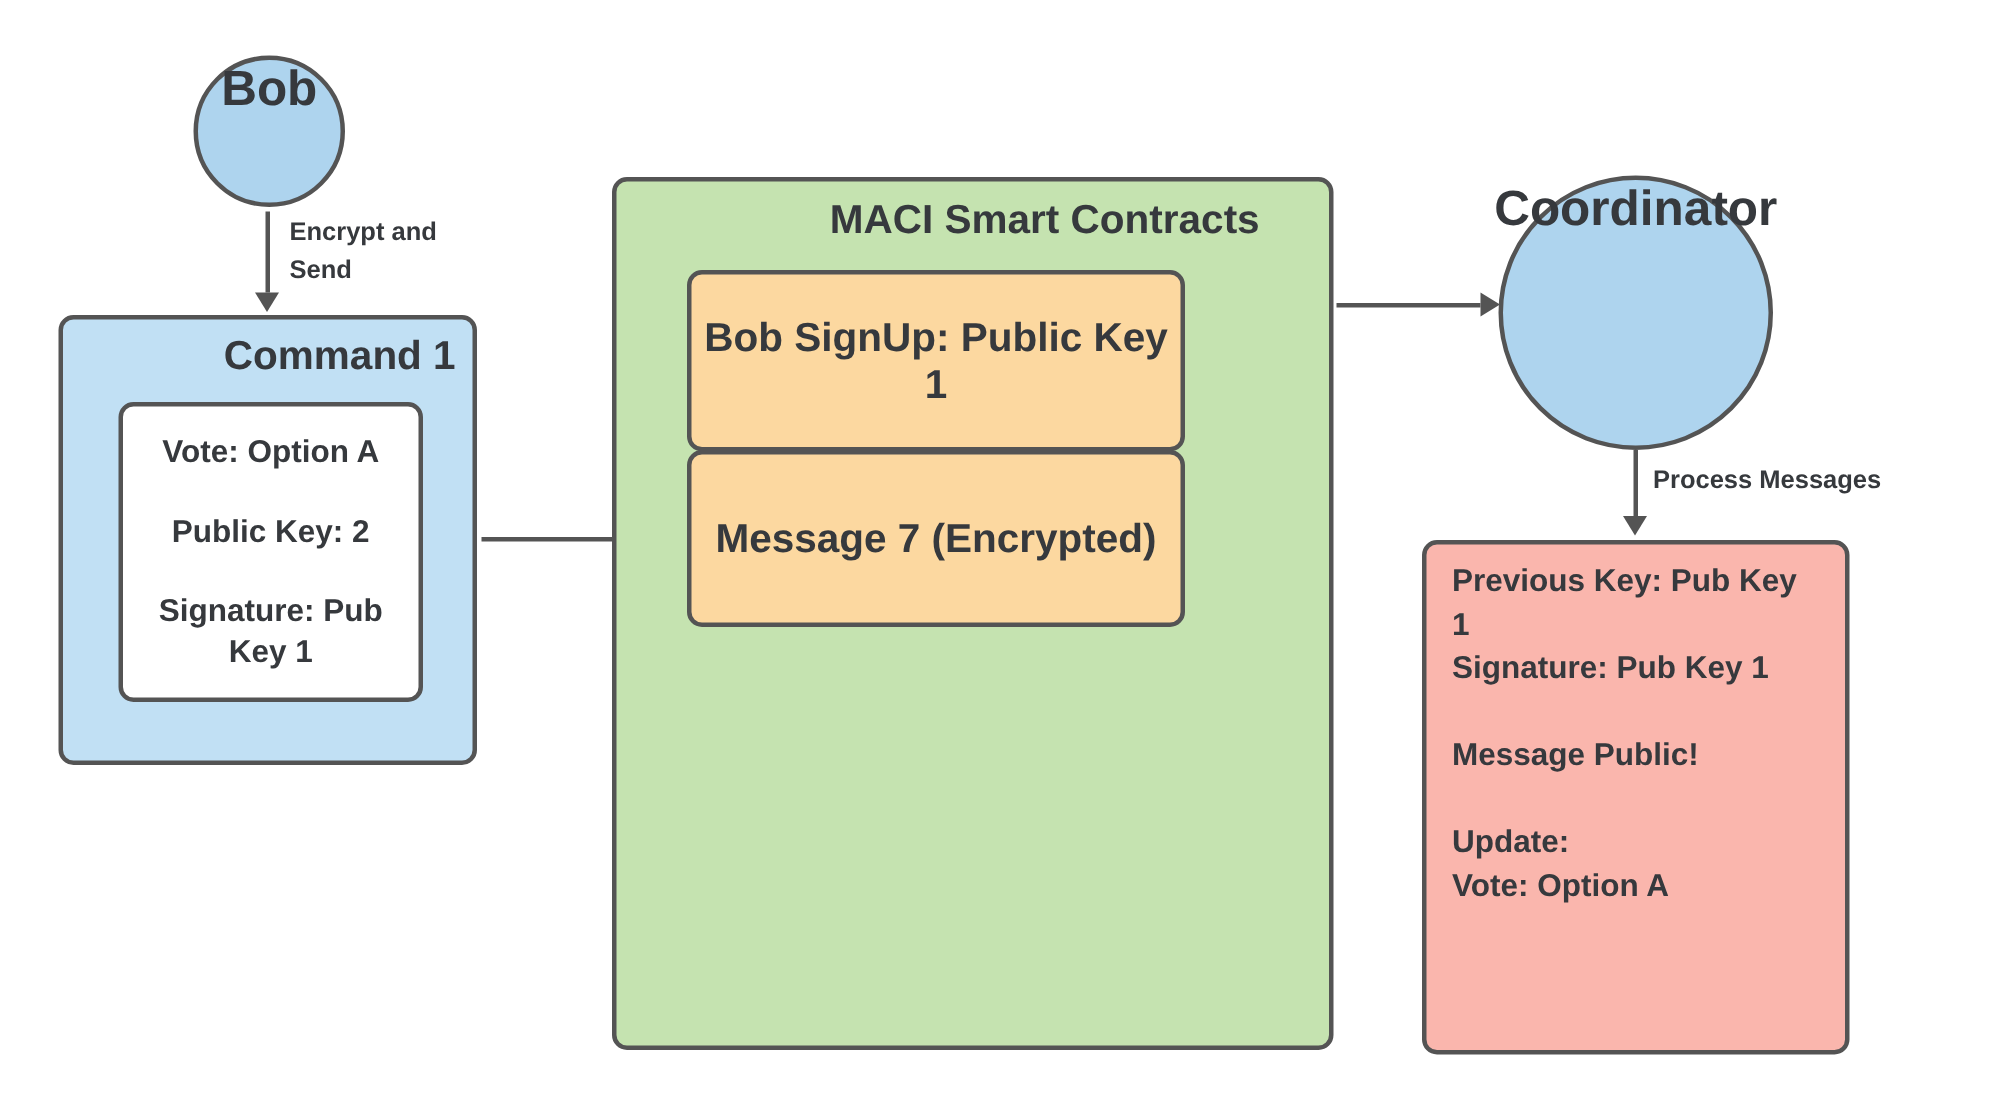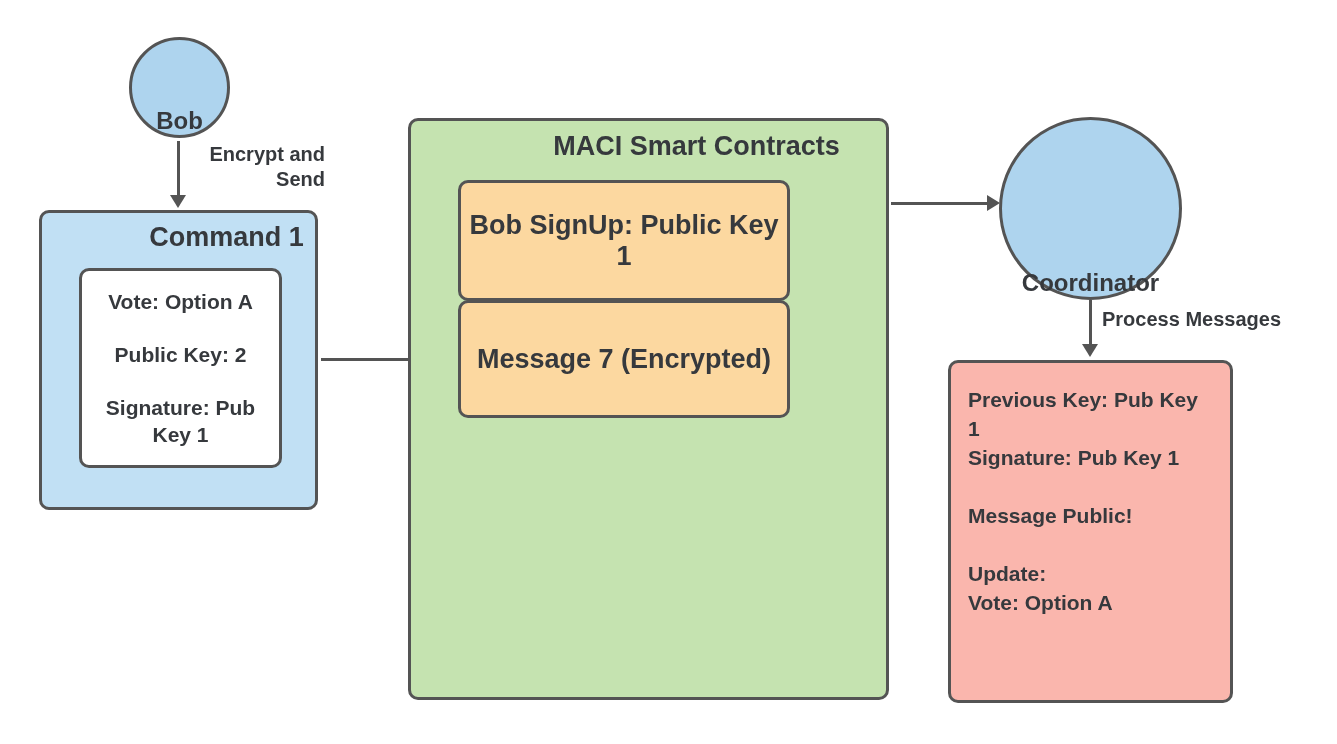--- a/index.html
+++ b/index.html
@@ -23,23 +23,23 @@
     color: var(--text);
     font-weight: bold;
     overflow: hidden;
   }
   .node-circle {
     position: absolute;
     border-radius: 50%;
     background: var(--circle-fill);
     border: 3px solid var(--stroke);
     display: flex;
-    align-items: flex-end;
+    align-items: flex-start;
     justify-content: center;
-    font-size: 24px;
+    font-size: 33px;
     text-align: center;
   }
   .bob-circle { left: 129px; top: 37px; width: 101px; height: 101px; }
   .coordinator-circle { left: 999px; top: 117px; width: 183px; height: 183px; }
 
   .command-box {
     position: absolute;
     left: 39px; top: 210px; width: 279px; height: 300px;
     background: var(--box-blue-fill);
     border: 3px solid var(--stroke);
@@ -90,21 +90,21 @@
   }
   .orange-1 { top: 59px; height: 121px; }
   .orange-2 { top: 179px; height: 118px; }
 
   .result-box {
     position: absolute;
     left: 948px; top: 360px; width: 285px; height: 343px;
     background: var(--pink-fill);
     border: 3px solid var(--stroke);
     border-radius: 10px;
-    padding: 22px 24px 0 17px;
+    padding: 10px 24px 0 17px;
     font-size: 21px;
     line-height: 29px;
   }
   .result-line { min-height: 29px; }
 
   .edge-line-v { position: absolute; width: 3px; background: var(--stroke); }
   .edge-line-h { position: absolute; height: 3px; background: var(--stroke); }
   .head-down {
     position: absolute; width: 0; height: 0;
     border-left: 8px solid transparent;
@@ -112,23 +112,23 @@
     border-top: 13px solid var(--stroke);
   }
   .head-right {
     position: absolute; width: 0; height: 0;
     border-top: 8px solid transparent;
     border-bottom: 8px solid transparent;
     border-left: 13px solid var(--stroke);
   }
   .edge-label {
     position: absolute;
-    font-size: 20px;
+    font-size: 17px;
     line-height: 25px;
-    text-align: right;
+    text-align: left;
   }
   .label-encrypt { left: 193px; top: 142px; width: 132px; }
   .label-process { left: 1102px; top: 307px; white-space: nowrap; }
 </style>
 </head>
 <body>
 
 <div class="canvas">
 
   <div class="node-circle bob-circle">

